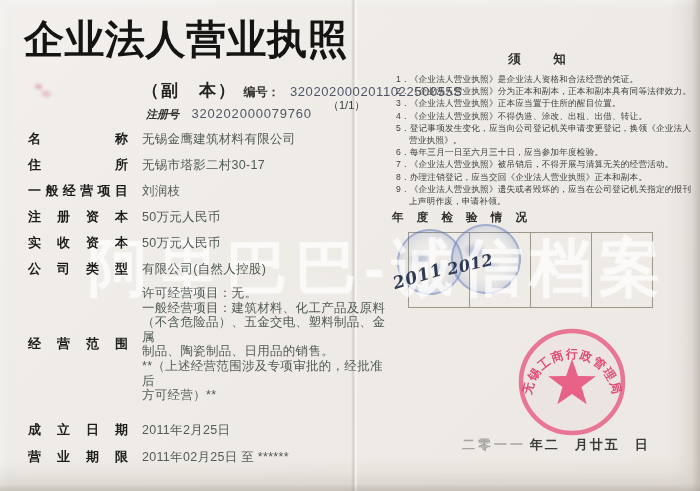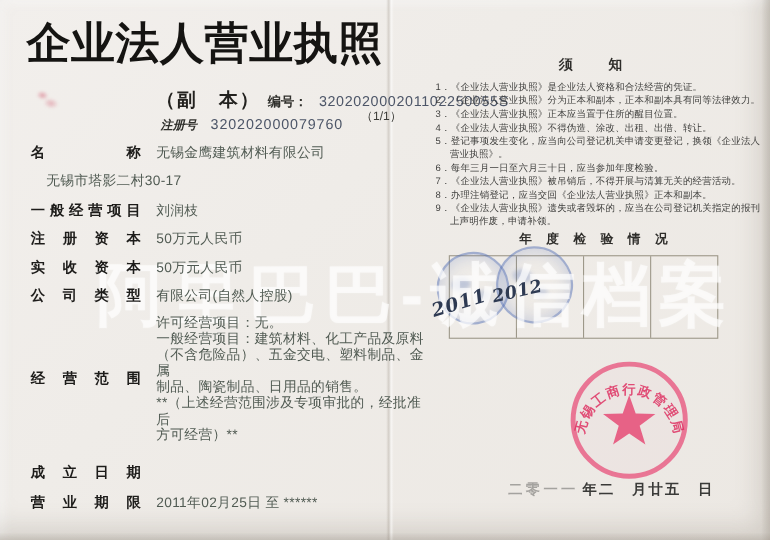--- a/index.html
+++ b/index.html
@@ -44,21 +44,21 @@
   .fvalue.pre { white-space:pre-line; line-height:14.6px; width:248px; }
 
   
   .notice-heading { position:absolute; left:392px; top:51px; width:300px; z-index:4;
     text-align:center; font-size:12.5px; font-weight:bold; color:#2e2d2a; letter-spacing:10px; }
   .notice-list { position:absolute; left:396px; top:73px; width:300px; z-index:4; }
   .nitem { font-size:8.6px; line-height:12.2px; color:#3e3e3c;
     text-indent:-13px; padding-left:13px; letter-spacing:0.2px; }
 
   .inspection-heading { position:absolute; left:392px; top:210px; width:300px; z-index:4;
-    text-align:center; font-size:11.5px; font-weight:bold; color:#2e2d2a; letter-spacing:5px; }
+    text-align:left; font-size:11.5px; font-weight:bold; color:#2e2d2a; letter-spacing:5px; }
   .inspection-table { position:absolute; left:408px; top:232px; width:245px; height:76px; z-index:1;
     display:flex; border:1px solid rgba(130,124,106,0.75); background:rgba(255,255,255,0.06); }
   .icell { flex:1; }
   .icell + .icell { border-left:1px solid rgba(130,124,106,0.75); }
 
   
   .bstamp { position:absolute; border-radius:50%; z-index:2;
     border:2px solid rgba(84,112,182,0.50);
     box-shadow: inset 0 0 16px rgba(84,112,182,0.28); }
   .bstamp1 { left:397px; top:229px; width:66px; height:66px; transform:rotate(-8deg); }
@@ -106,20 +106,21 @@
     <span class="reg-label">注册号</span>
     <span class="reg-number">320202000079760</span>
   </div>
   <div class="page-ind">（1/1）</div>
 
   <div class="frow" style="top:130px">
     <span class="flabel">名称</span>
     <span class="fvalue">无锡金鹰建筑材料有限公司</span>
   </div>
   <div class="frow" style="top:156px">
+    <span class="flabel">住所</span>
     <span class="fvalue">无锡市塔影二村30-17</span>
   </div>
   <div class="frow" style="top:182px">
     <span class="flabel">一般经营项目</span>
     <span class="fvalue">刘润枝</span>
   </div>
   <div class="frow" style="top:208px">
     <span class="flabel">注册资本</span>
     <span class="fvalue">50万元人民币</span>
   </div>
@@ -136,20 +137,21 @@
     <span class="fvalue pre">许可经营项目：无。
 一般经营项目：建筑材料、化工产品及原料
 （不含危险品）、五金交电、塑料制品、金属
 制品、陶瓷制品、日用品的销售。
 **（上述经营范围涉及专项审批的，经批准后
 方可经营）**</span>
   </div>
 
   <div class="frow" style="top:421px">
     <span class="flabel">成立日期</span>
+    <span class="fvalue">2011年2月25日</span>
   </div>
   <div class="frow" style="top:448px">
     <span class="flabel">营业期限</span>
     <span class="fvalue">2011年02月25日 至 ******</span>
   </div>
 
   <div class="notice-heading">须　知</div>
   <div class="notice-list">
     <div class="nitem">1．《企业法人营业执照》是企业法人资格和合法经营的凭证。</div>
     <div class="nitem">2．《企业法人营业执照》分为正本和副本，正本和副本具有同等法律效力。</div>

